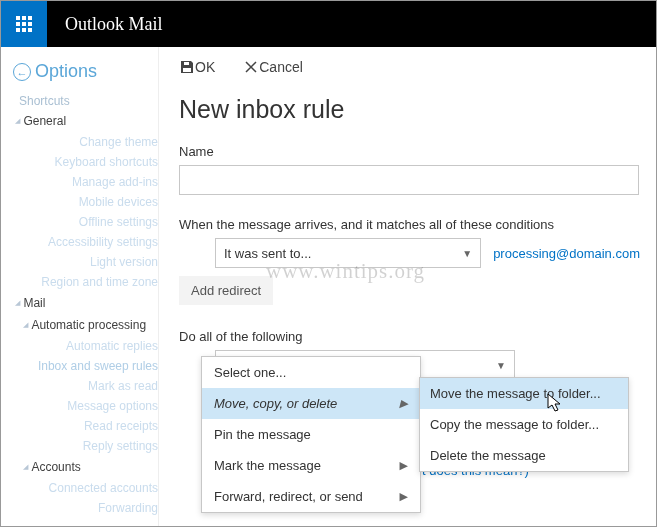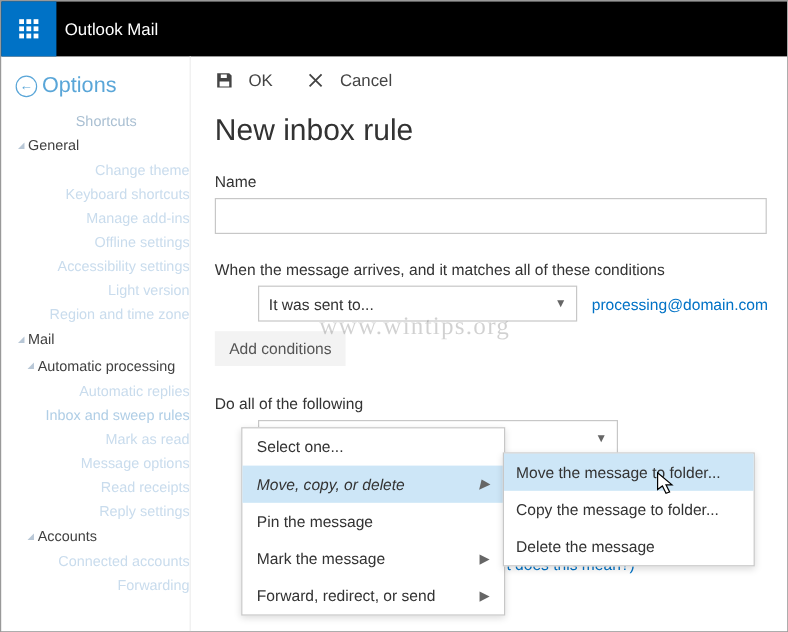--- a/index.html
+++ b/index.html
@@ -3,40 +3,40 @@
 <meta charset="utf-8">
 <style>
   * { box-sizing: border-box; margin: 0; padding: 0; }
   body { font-family: "Segoe UI", Arial, sans-serif; font-size: 13px; color: #333; width: 657px; height: 527px; overflow: hidden; position: relative; border: 1px solid #999; }
 
   
   .titlebar { background: #000; color: #fff; height: 46px; display: flex; align-items: center; }
   .waffle { width: 46px; height: 46px; background: #0072c6; display: flex; align-items: center; justify-content: center; }
   .waffle-grid { display: grid; grid-template-columns: repeat(3, 4px); grid-template-rows: repeat(3, 4px); gap: 2px; }
   .waffle-grid span { background: #fff; width: 4px; height: 4px; }
-  .app-title { font-size: 14px; margin-left: 7px; font-weight: 400; }
+  .app-title { font-size: 18px; margin-left: 18px; font-weight: 400; font-family: Liberation Serif, serif; }
 
   
   .wrap { display: flex; height: calc(100% - 46px); }
 
   .sidebar { width: 158px; padding: 14px 0 0 12px; font-size: 13px; color: #c9dced; position: relative; border-right: 1px solid #eee; }
   .options-row { display: flex; align-items: center; gap: 4px; color: #5aa6d8; margin-bottom: 10px; }
   .options-row .icon { width: 18px; height: 18px; border: 1.5px solid #5aa6d8; border-radius: 50%; display: inline-flex; align-items: center; justify-content: center; font-size: 11px; }
   .options-title { font-size: 18px; font-weight: 300; }
-  .nav-label { color: #a9bfd2; font-size: 12px; padding: 2px 0 2px 6px; text-align: center; }
+  .nav-label { color: #a9bfd2; font-size: 12px; padding: 2px 0 2px 6px; }
   .nav-group { color: #404040; font-size: 12px; padding: 4px 0 4px 2px; }
   .nav-group::before { content: "◢"; font-size: 7px; margin-right: 3px; color: #b8c7d6; display: inline-block; transform: translateY(-2px); }
   .nav-item { color: #c9dced; font-size: 12px; padding: 3px 0 3px 16px; white-space: nowrap; overflow: hidden; text-overflow: ellipsis; cursor: pointer; text-align: right; }
   .nav-sub .nav-item { padding-left: 22px; }
   .nav-item.active { color: #b0cee6; }
 
   .main { flex: 1; padding: 12px 16px 0 20px; position: relative; overflow: hidden; }
 
   .toolbar { display: flex; gap: 28px; align-items: center; color: #444; margin-bottom: 20px; }
-  .tool-btn { display: flex; align-items: center; gap: 12px; cursor: pointer; font-size: 14px; }
+  .tool-btn { display: flex; align-items: center; gap: 0; cursor: pointer; font-size: 14px; }
   .tool-btn svg { width: 16px; height: 16px; }
 
   .page-title { font-size: 25px; font-weight: 300; color: #333; margin-bottom: 20px; }
 
   .field-label { font-size: 13px; color: #333; margin-bottom: 6px; }
   .text-input { width: 100%; max-width: 460px; height: 30px; border: 1px solid #c7c7c7; padding: 0 6px; font-size: 13px; margin-bottom: 22px; background: #fff; }
 
   .condition-row { display: flex; align-items: center; gap: 12px; margin-bottom: 8px; }
   .select { width: 300px; height: 30px; border: 1px solid #c7c7c7; background: #fff; display: flex; align-items: center; justify-content: space-between; padding: 0 8px; cursor: pointer; margin-left: 36px; }
   .select .caret { font-size: 10px; color: #666; }
@@ -86,20 +86,21 @@
     <div class="options-row">
       <span class="icon">←</span>
       <span class="options-title">Options</span>
     </div>
     <div class="nav-label">Shortcuts</div>
 
     <div class="nav-group">General</div>
     <div class="nav-item">Change theme</div>
     <div class="nav-item">Keyboard shortcuts</div>
     <div class="nav-item">Manage add-ins</div>
+    <div class="nav-item">Mobile devices</div>
     <div class="nav-item">Offline settings</div>
     <div class="nav-item">Accessibility settings</div>
     <div class="nav-item">Light version</div>
     <div class="nav-item">Region and time zone</div>
 
     <div class="nav-group">Mail</div>
     <div class="nav-sub">
       <div class="nav-group" style="padding-left:10px">Automatic processing</div>
       <div class="nav-item">Automatic replies</div>
       <div class="nav-item active">Inbox and sweep rules</div>
@@ -137,21 +138,21 @@
     <input class="text-input" type="text" value="" style="">
 
     <div class="field-label">When the message arrives, and it matches all of these conditions</div>
     <div class="condition-row">
       <div class="select">
         <span>It was sent to...</span>
         <span class="caret">▼</span>
       </div>
       <span class="link">processing@domain.com</span>
     </div>
-    <button class="add-btn">Add conditions</button>
+    <button class="add-btn">Add redirect</button>
 
     <div class="field-label">Do all of the following</div>
     <div class="select">
       <span>Select one...</span>
       <span class="caret">▼</span>
     </div>
   </div>
 </div>
 
 <div class="dd1">

